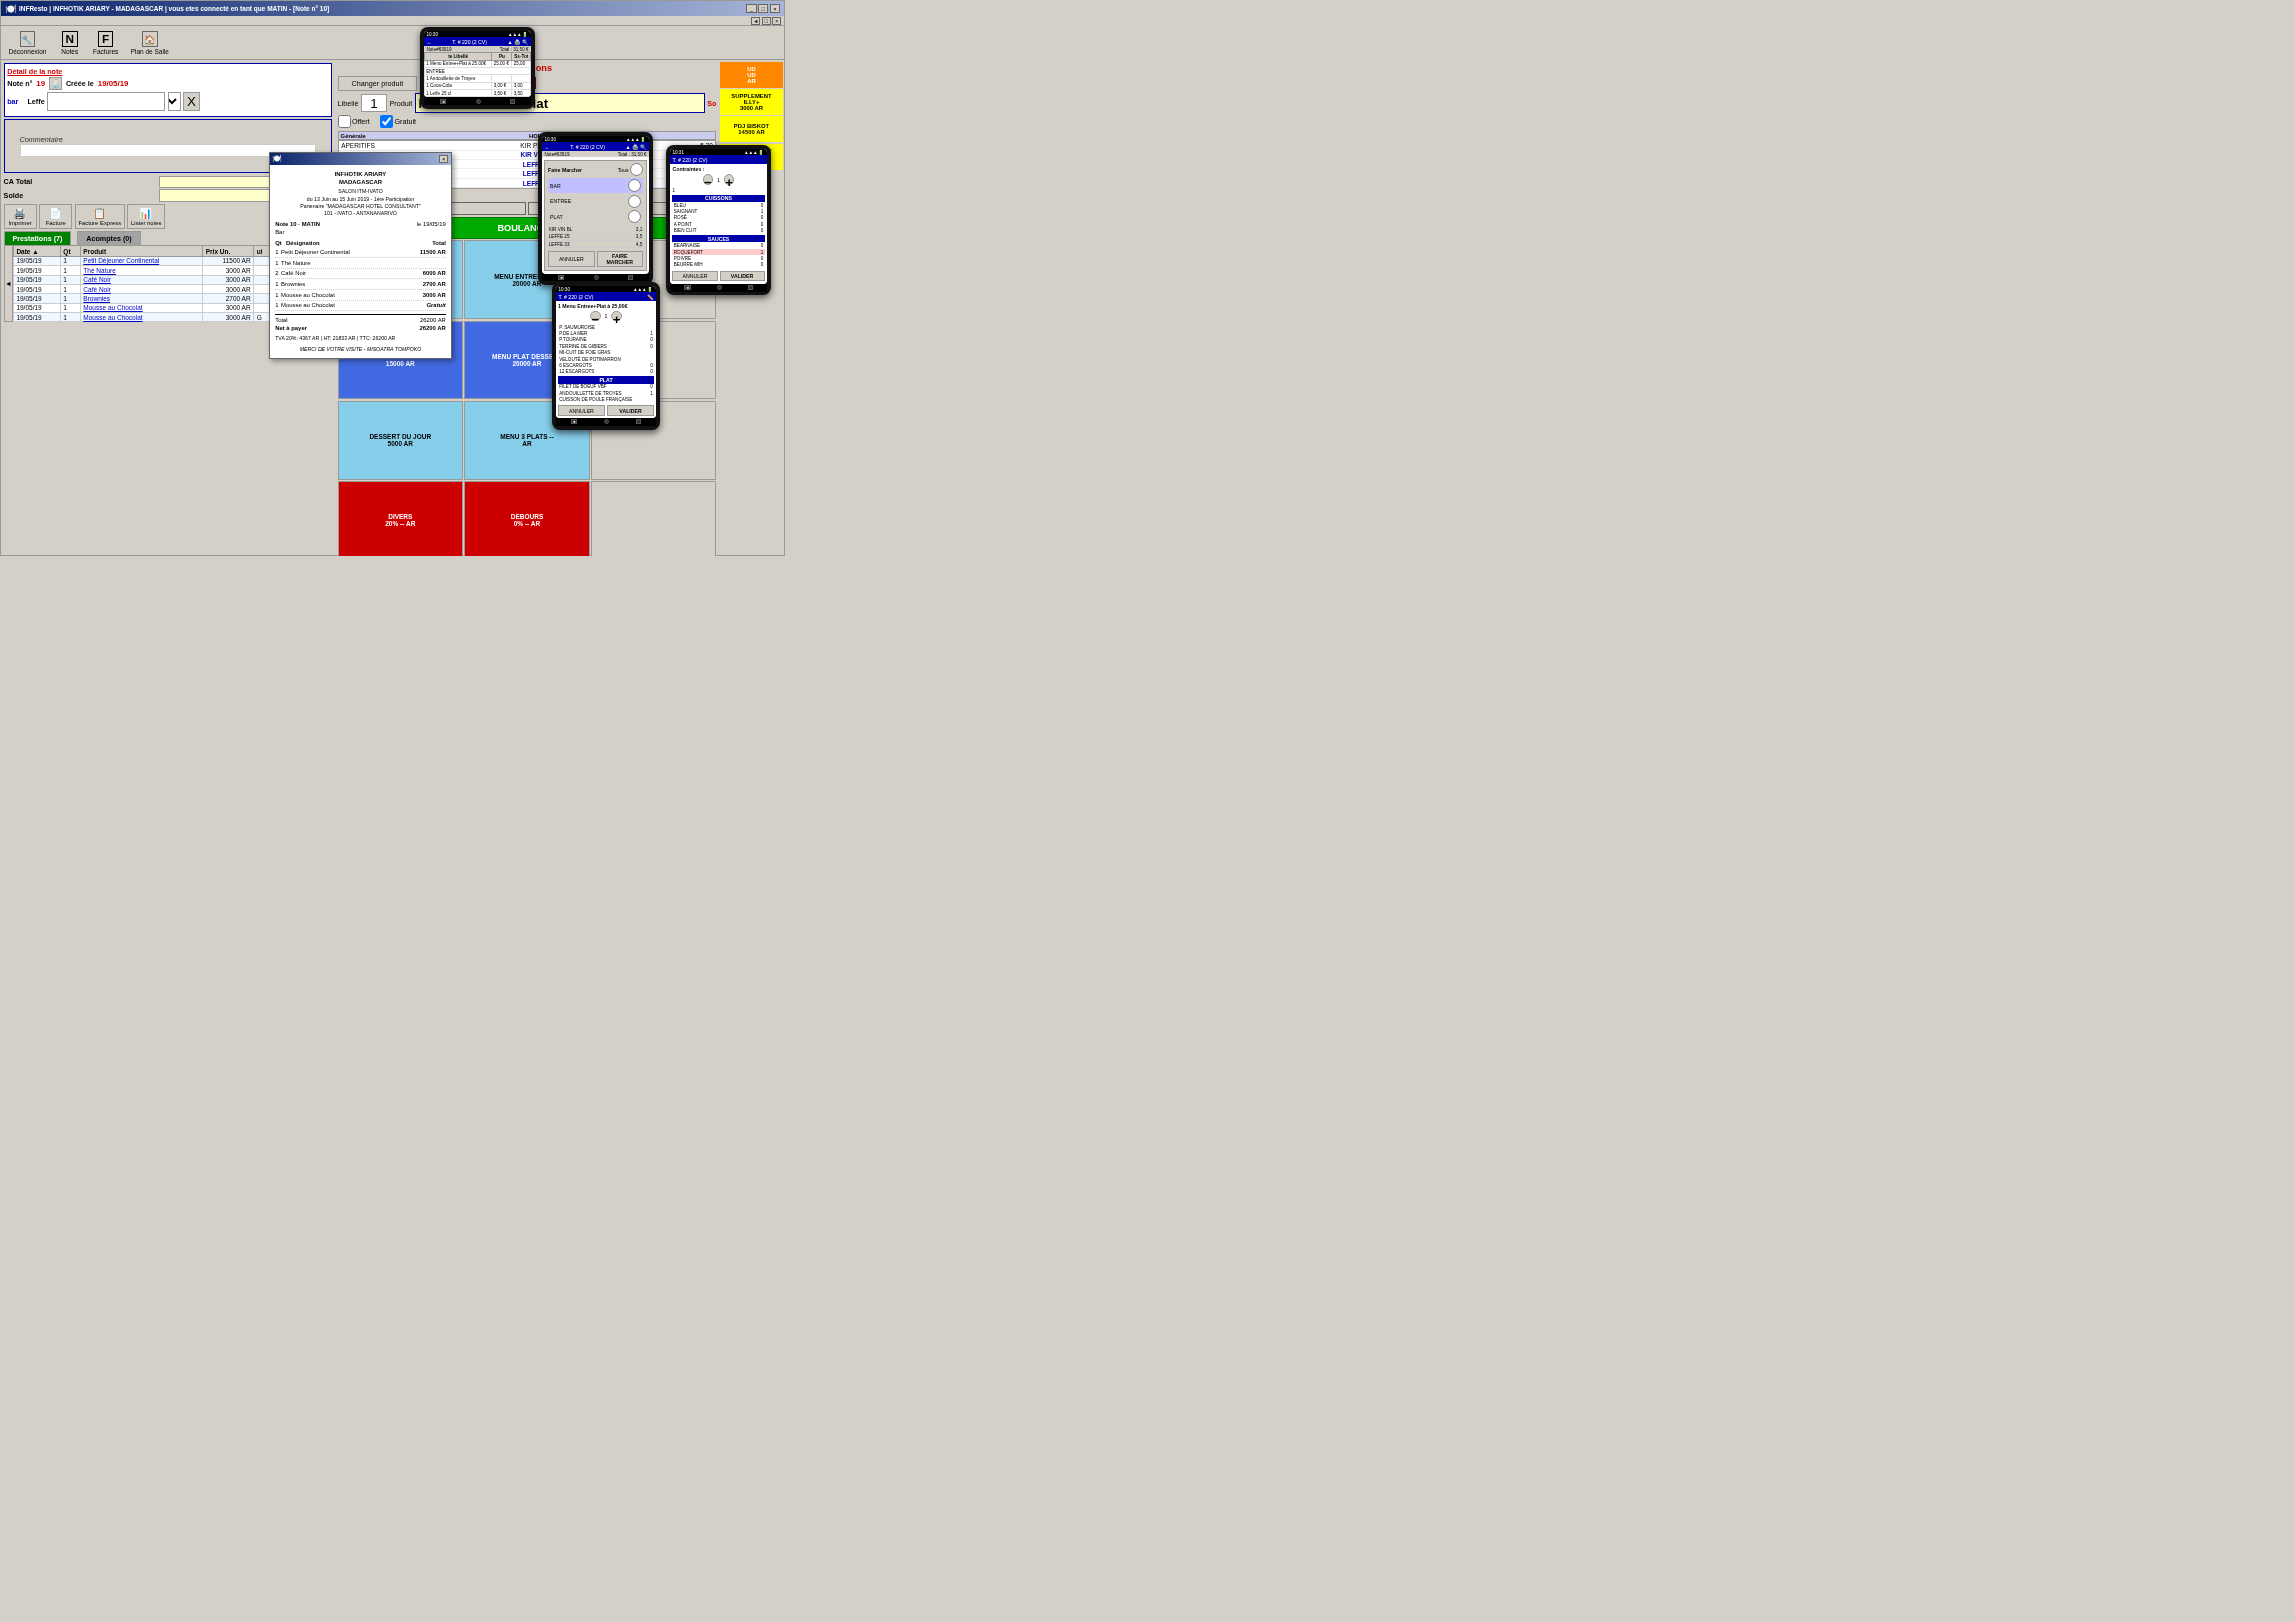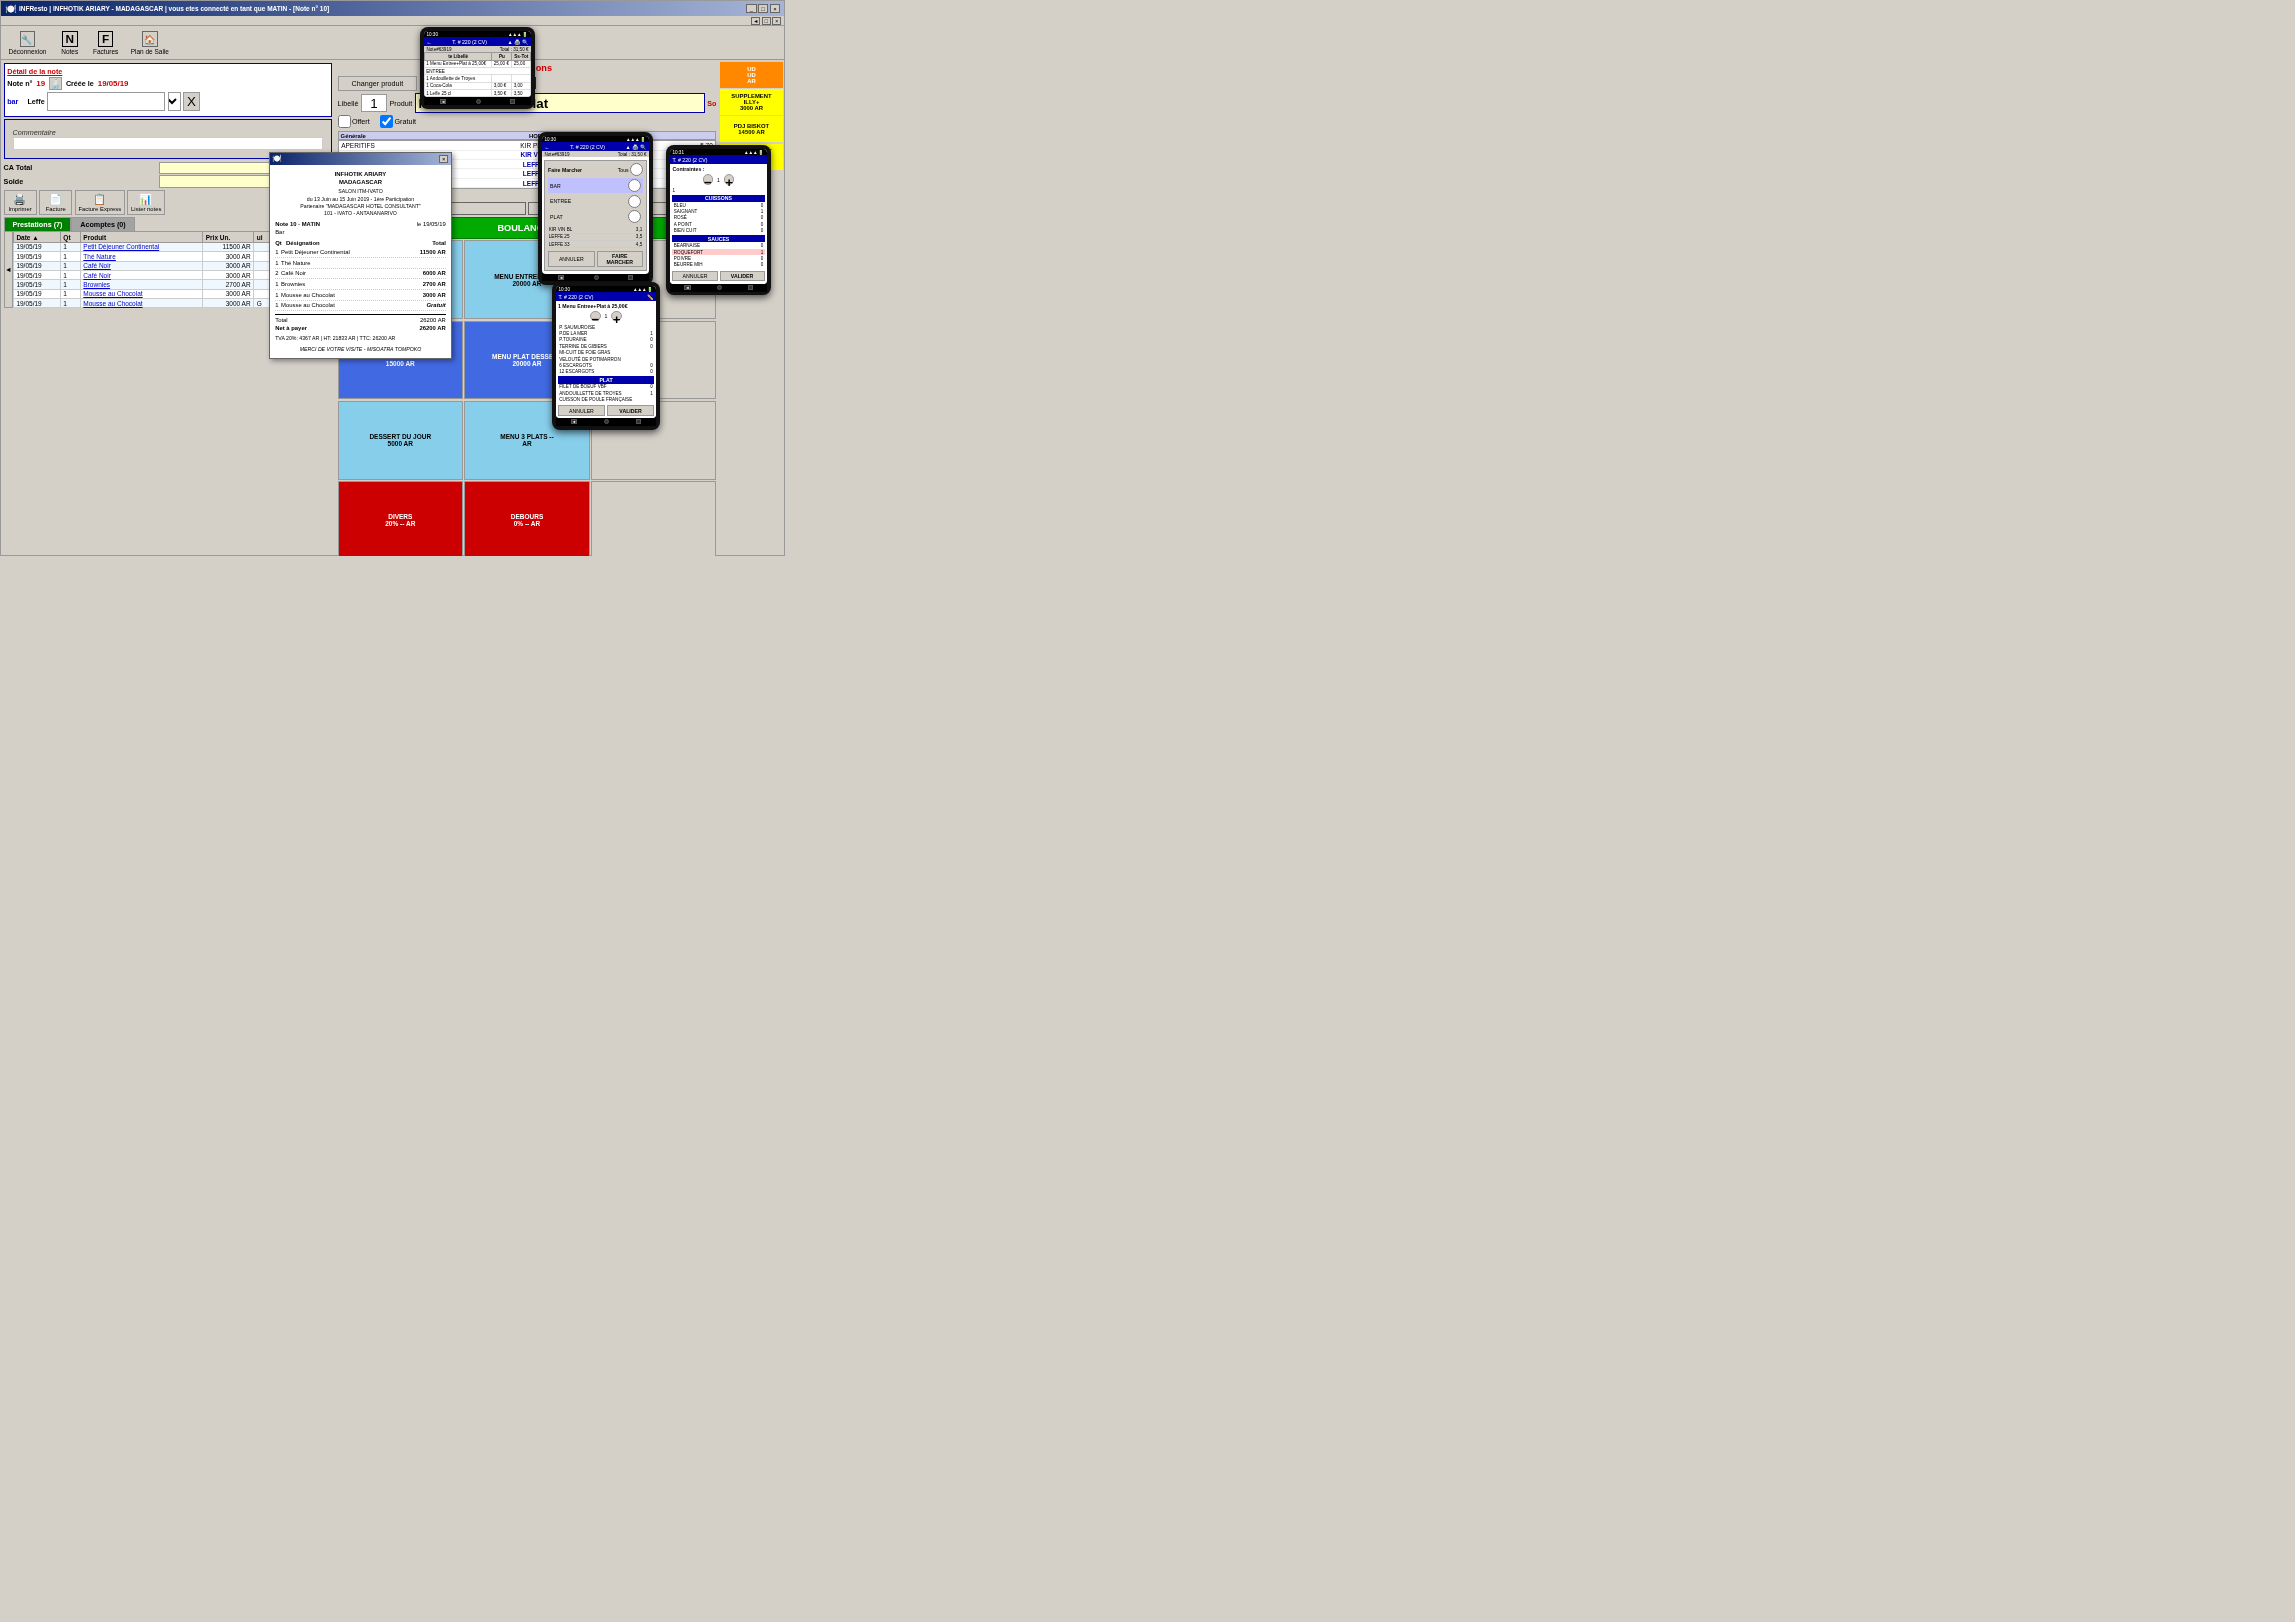--- a/index.html
+++ b/index.html
@@ -23,36 +23,36 @@
     
     .left-panel { width: 334px; padding: 2.6px; flex-shrink: 0; }
     .section-box { border: 0.7px solid #0000aa; background: white; margin-bottom: 2.6px; padding: 2.6px; }
     .section-title { font-weight: bold; color: #cc0000; font-size: 7.2px; margin-bottom: 1.3px; text-decoration: underline; }
     .label { font-weight: bold; font-size: 7.2px; }
     .value-red { color: #cc0000; font-weight: bold; font-size: 7.9px; }
     .value-blue { color: #0000cc; font-weight: bold; }
     .input-field-wide { border: 0.7px solid #999; padding: 0.7px 2px; background: white; width: 118px; }
     .icon-btn { width: 13px; height: 13px; border: 0.7px solid #999; background: #d4d0c8; cursor: pointer; display: flex; align-items: center; justify-content: center; font-size: 6.5px; }
     
-    .commentaire-box { border: 0.7px solid #0000aa; padding: 8px; margin-bottom: 2.6px; }
+    .commentaire-box { border: 0.7px solid #0000aa; padding: 15px; margin-bottom: 2.6px; }
     .commentaire-label { font-size: 7.2px; font-style: italic; color: #333; }
     .commentaire-input { width: 100%; height: 13px; border: 0.7px solid #ccc; }
     
     .totals-grid { display: grid; grid-template-columns: auto auto; gap: 1.3px 5.2px; margin-bottom: 2.6px; align-items: center; }
     .total-label { font-weight: bold; font-size: 7.2px; }
     .total-value { color: #0000cc; font-weight: bold; font-size: 7.2px; padding: 0.7px 2.6px; border: 0.7px solid #999; background: #ffffcc; min-width: 52px; text-align: right; }
     
     
     .action-toolbar { display: flex; gap: 2.6px; margin-bottom: 2.6px; }
     .action-btn { display: flex; flex-direction: column; align-items: center; gap: 0.7px; cursor: pointer; padding: 1.3px 2.6px; border: 0.7px solid #999; background: #d4d0c8; min-width: 33px; }
     .action-btn-icon { font-size: 10.5px; }
     .action-btn-label { font-size: 5.9px; }
     
     
-    .tabs { display: flex; gap: 0; margin-bottom: 0; }
+    .tabs { display: flex; gap: 6px; margin-bottom: 0; }
     .tab { padding: 2px 7.9px; cursor: pointer; font-size: 7.2px; font-weight: bold; border: 0.7px solid #999; border-bottom: none; background: #a3a3a3; }
     .tab.active { background: #008000; color: white; }
     
     
     .data-table { width: 100%; border-collapse: collapse; font-size: 6.5px; }
     .data-table th { background: #d4d0c8; border: 0.7px solid #999; padding: 1.3px 2.6px; font-weight: bold; text-align: left; font-size: 6.5px; }
     .data-table td { border: 0.7px solid #ccc; padding: 0.7px 2.6px; }
     .data-table tr:nth-child(odd) { background: #f0f8ff; }
     .data-table tr:nth-child(even) { background: white; }
     .link-text { color: #0000cc; text-decoration: underline; cursor: pointer; }

